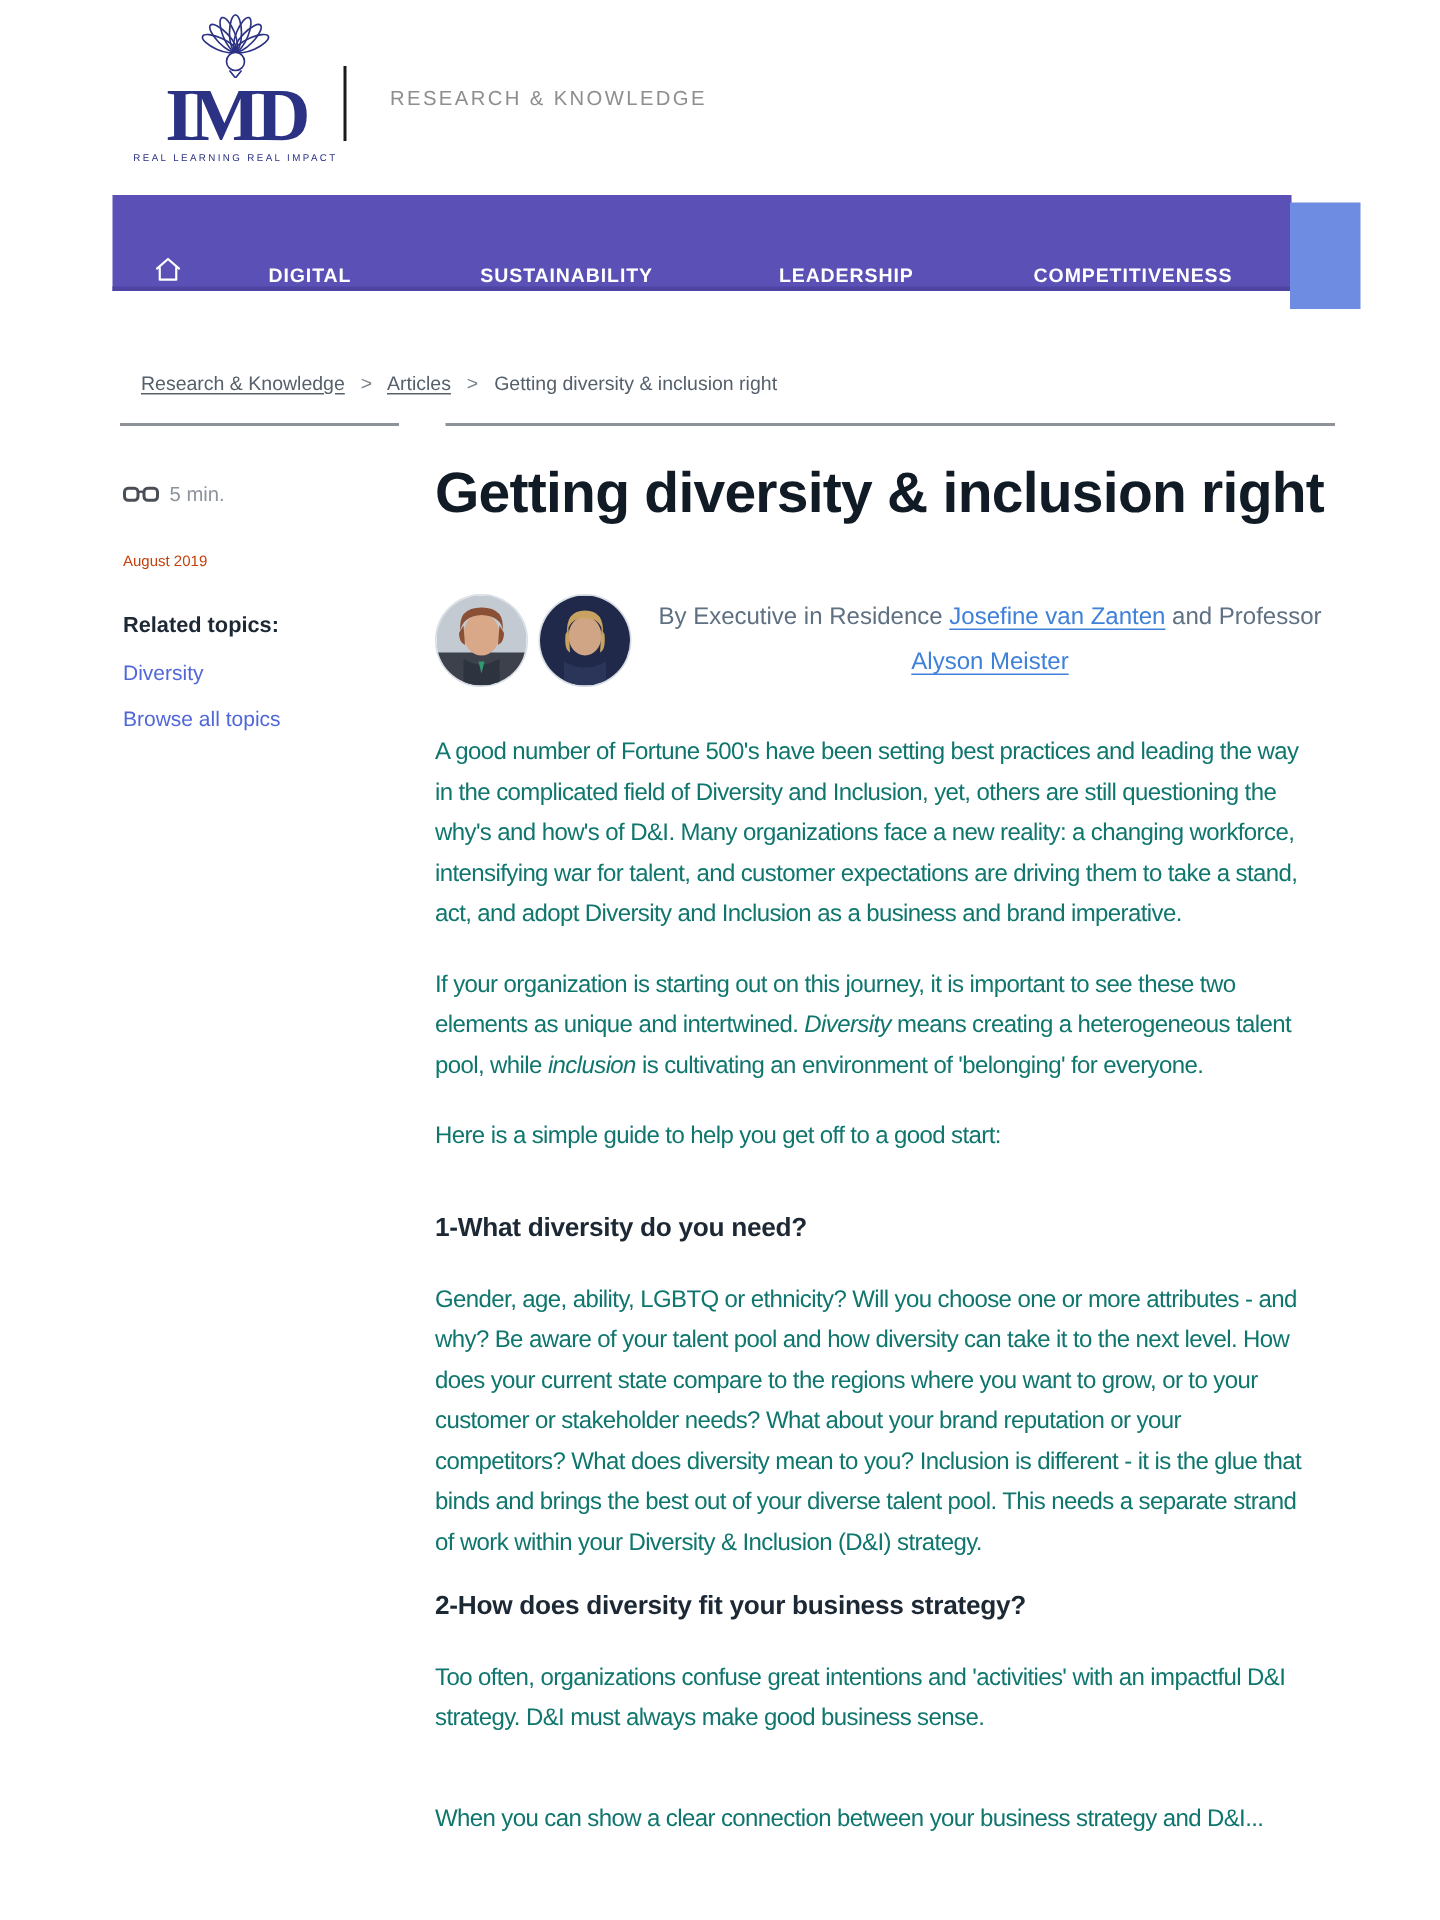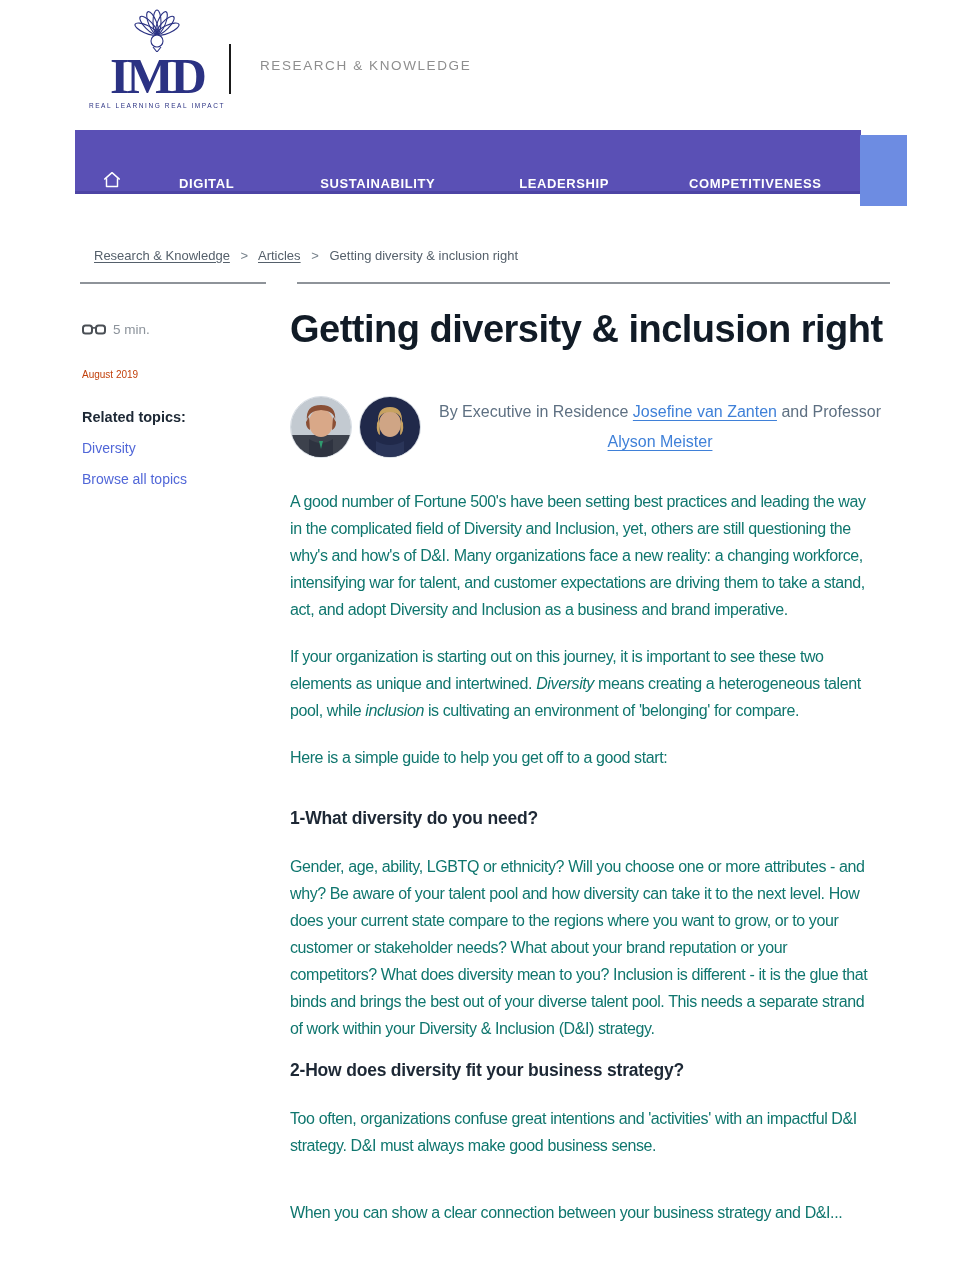--- a/index.html
+++ b/index.html
@@ -151,21 +151,21 @@
           <path d="M16 44 Q30 52 44 44 L44 60 L16 60 Z" fill="#2a3559"></path>
         </svg>
       </div>
       <div class="byline-text">
         <span>By Executive in Residence </span><a>Josefine van Zanten</a><span> and Professor </span><a>Alyson Meister</a>
       </div>
     </div>
 
     <p class="body-p first">A good number of Fortune 500's have been setting best practices and leading the way in the complicated field of Diversity and Inclusion, yet, others are still questioning the why's and how's of D&amp;I. Many organizations face a new reality: a changing workforce, intensifying war for talent, and customer expectations are driving them to take a stand, act, and adopt Diversity and Inclusion as a business and brand imperative.</p>
 
-    <p class="body-p"><span>If your organization is starting out on this journey, it is important to see these two elements as unique and intertwined. </span><span class="em">Diversity</span><span> means creating a heterogeneous talent pool, while </span><span class="em">inclusion</span><span> is cultivating an environment of 'belonging' for compare.</span></p>
+    <p class="body-p"><span>If your organization is starting out on this journey, it is important to see these two elements as unique and intertwined. </span><span class="em">Diversity</span><span> means creating a heterogeneous talent pool, while </span><span class="em">inclusion</span><span> is cultivating an environment of 'belonging' for everyone.</span></p>
 
     <p class="body-p">Here is a simple guide to help you get off to a good start:</p>
 
     <h3 class="sec-heading">1-What diversity do you need?</h3>
     <p class="body-p after-h">Gender, age, ability, LGBTQ or ethnicity? Will you choose one or more attributes - and why? Be aware of your talent pool and how diversity can take it to the next level. How does your current state compare to the regions where you want to grow, or to your customer or stakeholder needs? What about your brand reputation or your competitors? What does diversity mean to you? Inclusion is different - it is the glue that binds and brings the best out of your diverse talent pool. This needs a separate strand of work within your Diversity &amp; Inclusion (D&amp;I) strategy.</p>
 
     <h3 class="sec-heading h2">2-How does diversity fit your business strategy?</h3>
     <p class="body-p after-h"><span>Too often, organizations confuse great intentions and 'activities' with an impactful D&amp;I strategy. D&amp;I must always make good business sense.</span><span class="more-line">When you can show a clear connection between your business strategy and D&amp;I...</span></p>
   </div>
 

